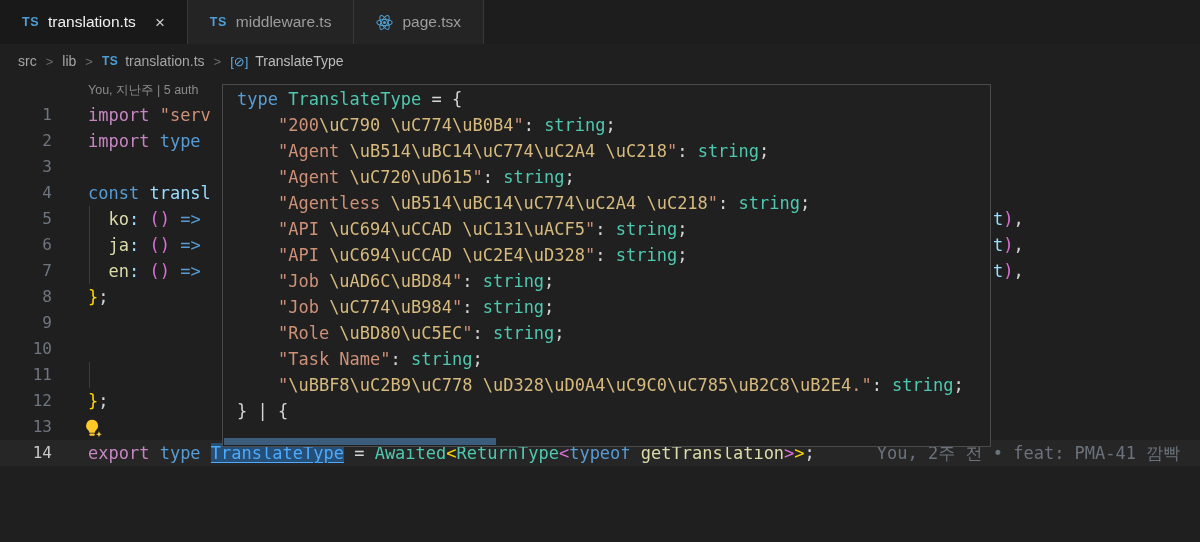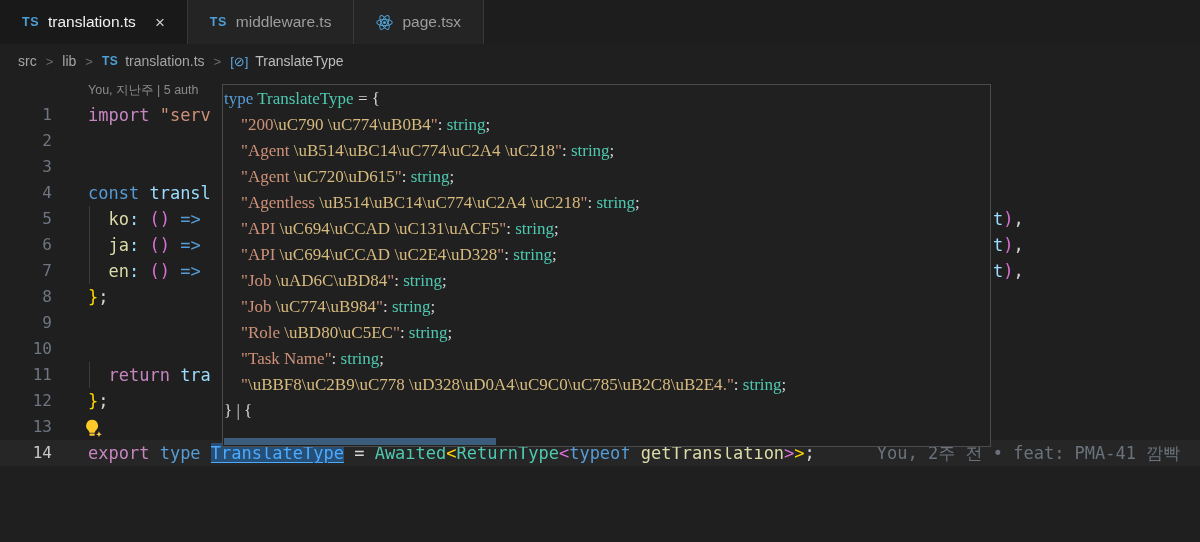--- a/index.html
+++ b/index.html
@@ -51,22 +51,21 @@
   .tk-link {
     background:#264f78; color:#4daafc;
     text-decoration:underline; text-underline-offset:3px;
   }
   .guide { position:absolute; width:1px; background:#3c3c3c; left:89px; z-index:0; }
   .bulb { position:absolute; left:82px; top:340px; z-index:1; }
   
   .hover {
     position:absolute; left:222px; top:6px; width:769px; height:363px;
     background:#202020; border:1px solid #4b4b4b; z-index:5; overflow:hidden;
-    padding:1px 0 0 1px;
-    font-family:Liberation Serif, serif;
+    padding:1px 0 0 14px;
   }
   .hrow { height:26px; line-height:26px; white-space:pre; }
   .hscroll {
     position:absolute; left:1px; bottom:1px; width:272px; height:7px;
     background:#3c5c7c; z-index:6;
   }
 </style>
 </head>
 <body>
 
@@ -112,30 +111,30 @@
       <span>TranslateType</span>
     </span>
   </div>
 
 <div class="editor" id="editor">
   <div class="codelens">You, 지난주 | 5 auth</div>
   <div class="guide" style="top:128px;height:78px;"></div>
   <div class="guide" style="top:284px;height:26px;"></div>
   <div class="rows" id="rows">
       <div class="row"><span class="num">1</span><span class="code"><span style="color: rgb(197, 134, 192);">import</span><span style="color: rgb(206, 145, 120);"> "serv</span></span></div>
-      <div class="row"><span class="num">2</span></div>
+      <div class="row"><span class="num">2</span><span class="code"><span style="color: rgb(197, 134, 192);">import</span><span style="color: rgb(86, 156, 214);"> type</span></span></div>
       <div class="row"><span class="num">3</span><span class="code"></span></div>
       <div class="row"><span class="num">4</span><span class="code"><span style="color: rgb(86, 156, 214);">const</span><span style="color: rgb(156, 220, 254);"> transl</span></span></div>
       <div class="row"><span class="num">5</span><span class="code"><span style="color: rgb(220, 220, 170);">  ko</span><span style="color: rgb(156, 220, 254);">:</span><span style="color: rgb(218, 112, 214);"> ()</span><span style="color: rgb(86, 156, 214);"> =&gt;</span></span><span class="tail"><span style="color: rgb(156, 220, 254);">t</span><span style="color: rgb(218, 112, 214);">)</span><span style="color: rgb(212, 212, 212);">,</span></span></div>
       <div class="row"><span class="num">6</span><span class="code"><span style="color: rgb(220, 220, 170);">  ja</span><span style="color: rgb(156, 220, 254);">:</span><span style="color: rgb(218, 112, 214);"> ()</span><span style="color: rgb(86, 156, 214);"> =&gt;</span></span><span class="tail"><span style="color: rgb(156, 220, 254);">t</span><span style="color: rgb(218, 112, 214);">)</span><span style="color: rgb(212, 212, 212);">,</span></span></div>
       <div class="row"><span class="num">7</span><span class="code"><span style="color: rgb(220, 220, 170);">  en</span><span style="color: rgb(156, 220, 254);">:</span><span style="color: rgb(218, 112, 214);"> ()</span><span style="color: rgb(86, 156, 214);"> =&gt;</span></span><span class="tail"><span style="color: rgb(156, 220, 254);">t</span><span style="color: rgb(218, 112, 214);">)</span><span style="color: rgb(212, 212, 212);">,</span></span></div>
       <div class="row"><span class="num">8</span><span class="code"><span style="color: rgb(255, 215, 0);">}</span><span style="color: rgb(212, 212, 212);">;</span></span></div>
       <div class="row"><span class="num">9</span><span class="code"></span></div>
       <div class="row"><span class="num">10</span></div>
-      <div class="row"><span class="num">11</span><span class="code"><span style="color: rgb(197, 134, 192);">  return</span><span style="color: rgb(156, 220, 254);"> tra</span></span></div>
+      <div class="row"><span class="num">11</span></div>
       <div class="row"><span class="num">12</span><span class="code"><span style="color: rgb(255, 215, 0);">}</span><span style="color: rgb(212, 212, 212);">;</span></span></div>
       <div class="row"><span class="num">13</span><span class="code"></span></div>
       <div class="row cur"><span class="num">14</span><span class="code"><span style="color: rgb(197, 134, 192);">export</span><span style="color: rgb(86, 156, 214);"> type</span><span style="color: rgb(212, 212, 212);"> </span><span class="tk-link">TranslateType</span><span style="color: rgb(212, 212, 212);"> = </span><span style="color: rgb(78, 201, 176);">Awaited</span><span style="color: rgb(255, 215, 0);">&lt;</span><span style="color: rgb(78, 201, 176);">ReturnType</span><span style="color: rgb(218, 112, 214);">&lt;</span><span style="color: rgb(86, 156, 214);">typeof</span><span style="color: rgb(220, 220, 170);"> getTranslation</span><span style="color: rgb(218, 112, 214);">&gt;</span><span style="color: rgb(255, 215, 0);">&gt;</span><span style="color: rgb(212, 212, 212);">;</span><span class="blame">You, 2주 전 • feat: PMA-41 깜빡</span></span></div>
     </div>
   <div class="bulb">
     <svg width="22" height="22" viewBox="0 0 24 24">
       <path fill="#ffca28" d="M11 2a6.5 6.5 0 0 0-4 11.6c.6.5 1 1.4 1 2.4h6c0-1 .4-1.9 1-2.4A6.5 6.5 0 0 0 11 2z"></path>
       <rect x="8" y="17" width="6" height="2.4" rx="1.2" fill="#ffca28"></rect>
       <path fill="#ffd54f" d="M18.5 14.5l.9 2.3 2.3.9-2.3.9-.9 2.3-.9-2.3-2.3-.9 2.3-.9z"></path>
     </svg>

